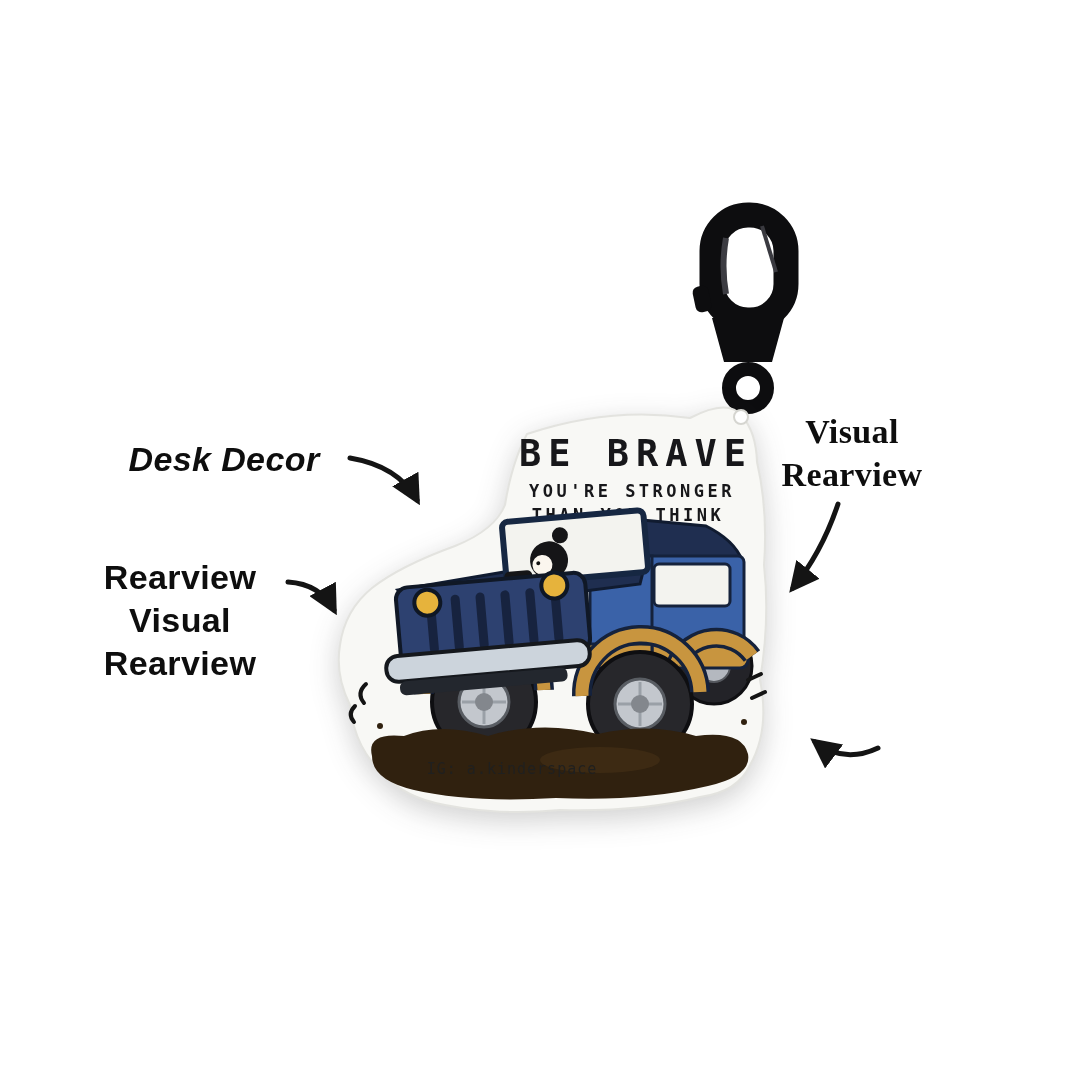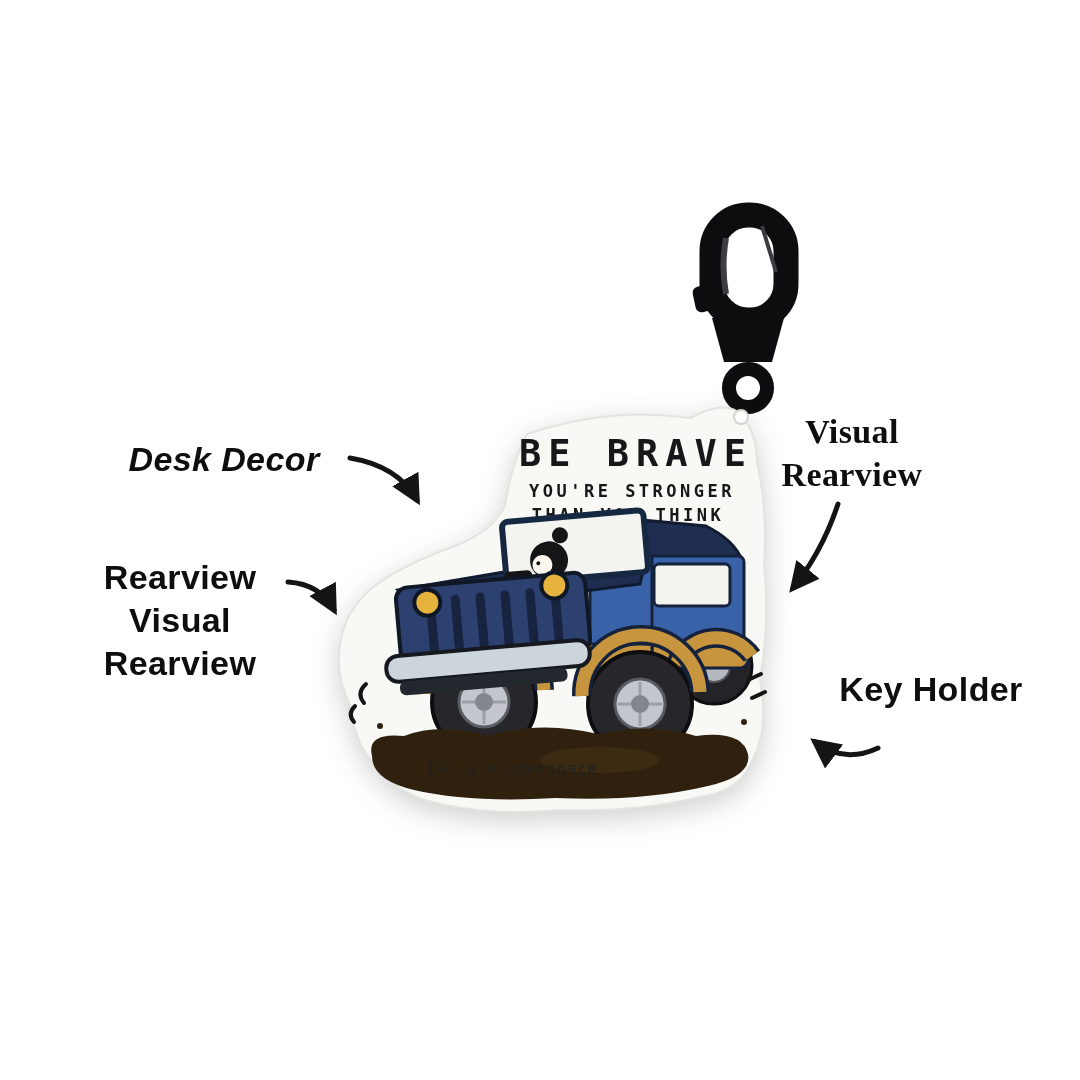--- a/index.html
+++ b/index.html
@@ -151,14 +151,13 @@
     <div>Rearview</div>
     <div>Visual</div>
     <div>Rearview</div>
   </div>
 
   <div class="annotation" id="lbl-visual">
     <div>Visual</div>
     <div>Rearview</div>
   </div>
 
-  <div class="annotation" id="lbl-key">Key Holder</div>
 </div>
 
 </body></html>

